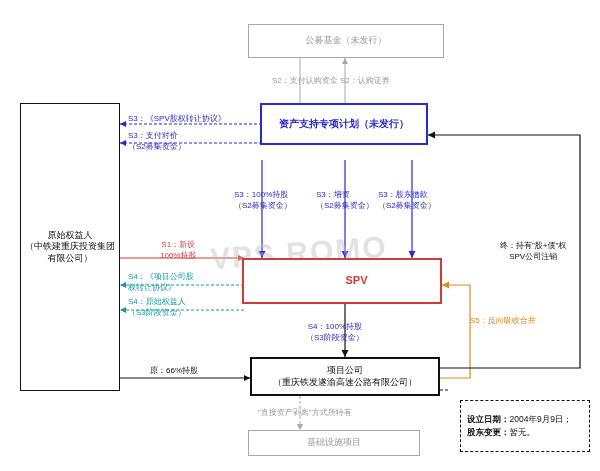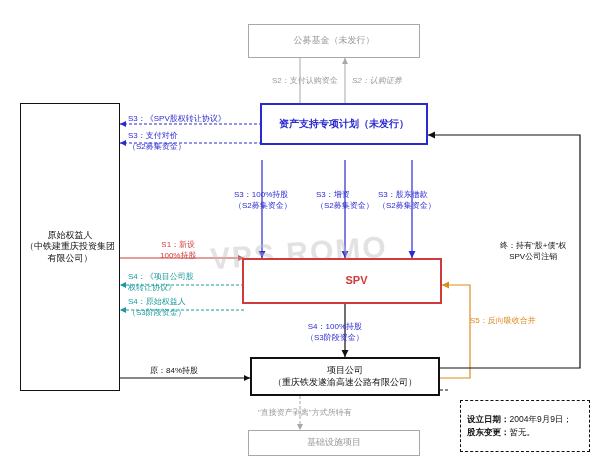--- a/index.html
+++ b/index.html
@@ -75,21 +75,21 @@
 
     <path d="M440,378 L470,378 L470,285 L442,285" stroke="#e08b1e" stroke-width="1.2" fill="none" marker-end="url(#ao)"></path>
 
     <path d="M440,368 L580,368 L580,135 L428,135" stroke="#111" stroke-width="1.2" fill="none" marker-end="url(#ak)"></path>
 
     <path d="M440,390 L448,390" stroke="#111" stroke-width="1" fill="none" stroke-dasharray="3,2"></path>
   </svg>
 
   <div class="wm">VPS ROMO</div>
 
-  <div class="box gray-box" style="left:248px;top:24px;width:172px;height:34px;">
+  <div class="box gray-box" style="left:248px;top:24px;width:196px;height:34px;">
     <span class="lines">公募基金（未发行）</span>
   </div>
 
   <div class="box blue-box" style="left:260px;top:103px;width:168px;height:42px;">
     <span class="lines">资产支持专项计划（未发行）</span>
   </div>
 
   <div class="box red-box" style="left:242px;top:258px;width:200px;height:46px;">
     <span class="lines">SPV</span>
   </div>
@@ -112,21 +112,21 @@
   <div class="box dash-box" style="left:460px;top:400px;width:130px;height:52px;flex-direction:column;align-items:flex-start;justify-content:center;padding:4px 6px;">
     <div class="info-line">
       <span class="info-b">设立日期：</span><span>2004年9月9日；</span>
     </div>
     <div class="info-line">
       <span class="info-b">股东变更：</span><span>暂无。</span>
     </div>
   </div>
 
   <div class="label lbl-gray" style="left:272px;top:76px;">S2：支付认购资金</div>
-  <div class="label lbl-gray" style="left:352px;top:76px;font-style:italic;">S2：认购证券</div>
+  <div class="label lbl-gray" style="left:340px;top:76px;">S2：认购证券</div>
 
   <div class="label lbl-blue" style="left:128px;top:114px;">S3：《SPV股权转让协议》</div>
   <div class="label lbl-blue" style="left:128px;top:131px;white-space:pre-line;">S3：支付对价
 （S2募集资金）</div>
 
   <div class="label lbl-blue" style="left:234px;top:190px;white-space:pre-line;">S3：100%持股
 （S2募集资金）</div>
   <div class="label lbl-blue" style="left:316px;top:190px;white-space:pre-line;">S3：增资
 （S2募集资金）</div>
   <div class="label lbl-blue" style="left:378px;top:190px;white-space:pre-line;">S3：股东借款
@@ -141,17 +141,17 @@
 （S3阶段资金）</div>
 
   <div class="label lbl-blue" style="left:306px;top:322px;white-space:pre-line;text-align:center;">S4：100%持股
 （S3阶段资金）</div>
 
   <div class="label lbl-orange" style="left:470px;top:316px;">S5：反向吸收合并</div>
 
   <div class="label lbl-black" style="left:500px;top:241px;white-space:pre-line;text-align:center;">终：持有"股+债"权
 SPV公司注销</div>
 
-  <div class="label lbl-black" style="left:150px;top:366px;">原：84%持股</div>
+  <div class="label lbl-black" style="left:150px;top:366px;">原：66%持股</div>
 
   <div class="label lbl-gray" style="left:258px;top:408px;">"直接资产剥离"方式所特有</div>
 
 </div>
 
 </body></html>

